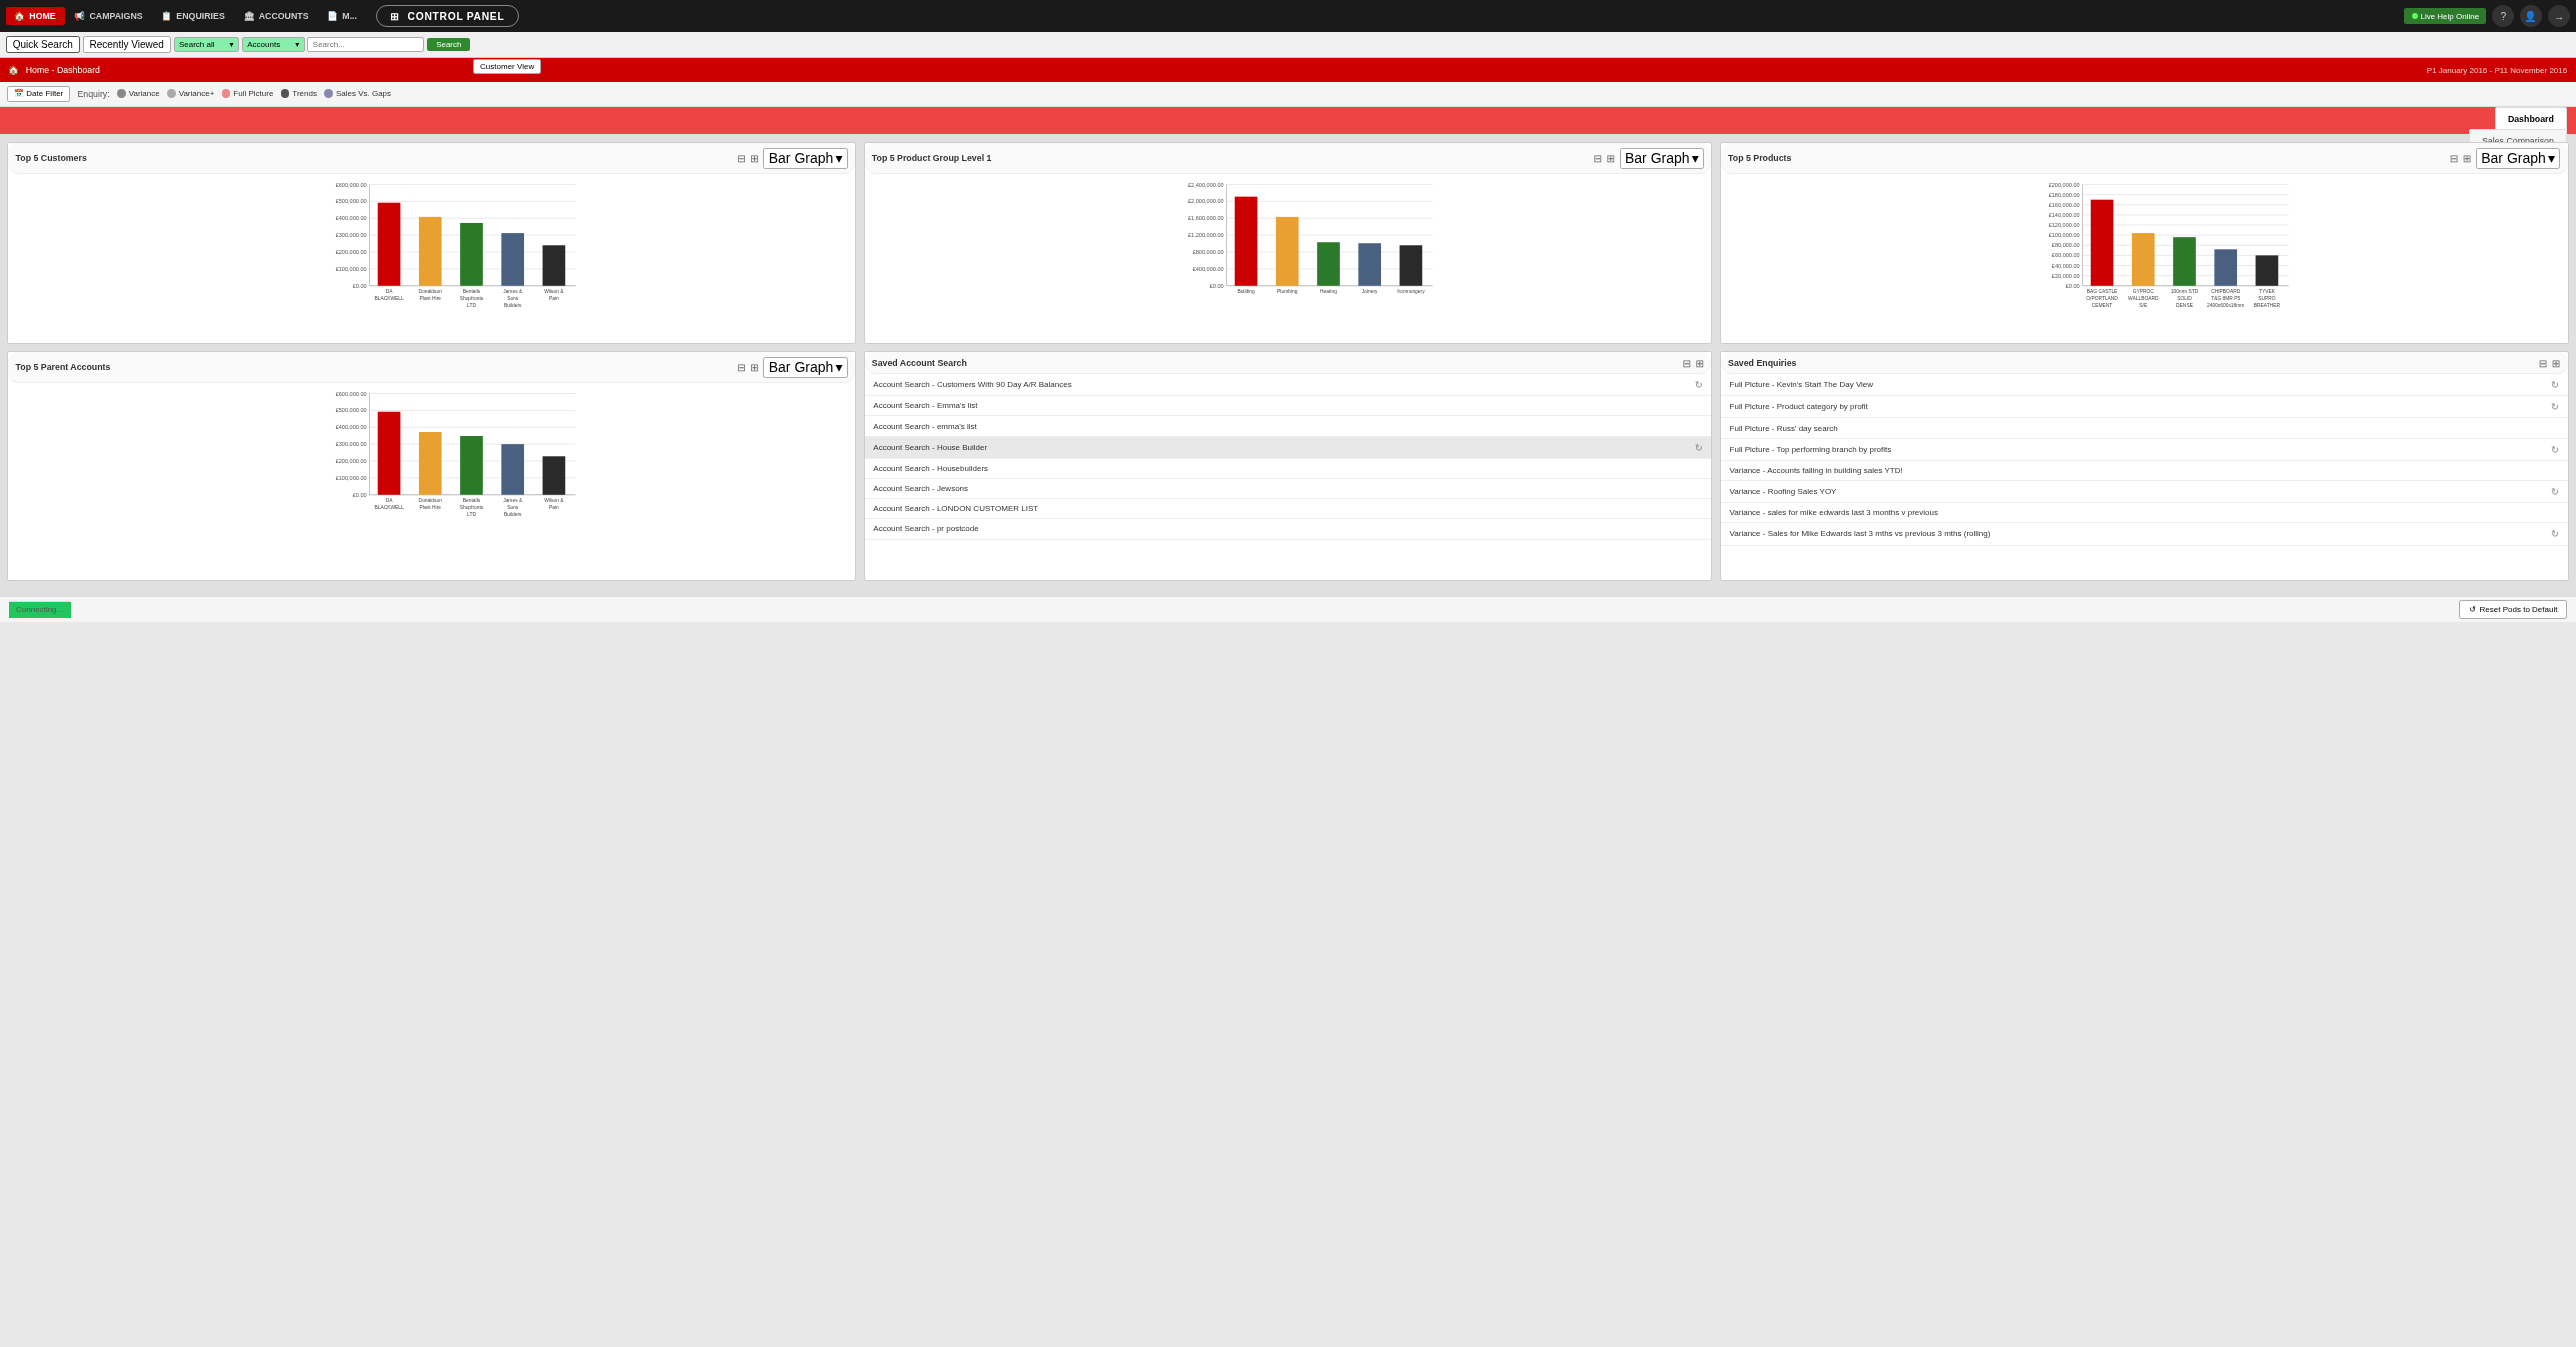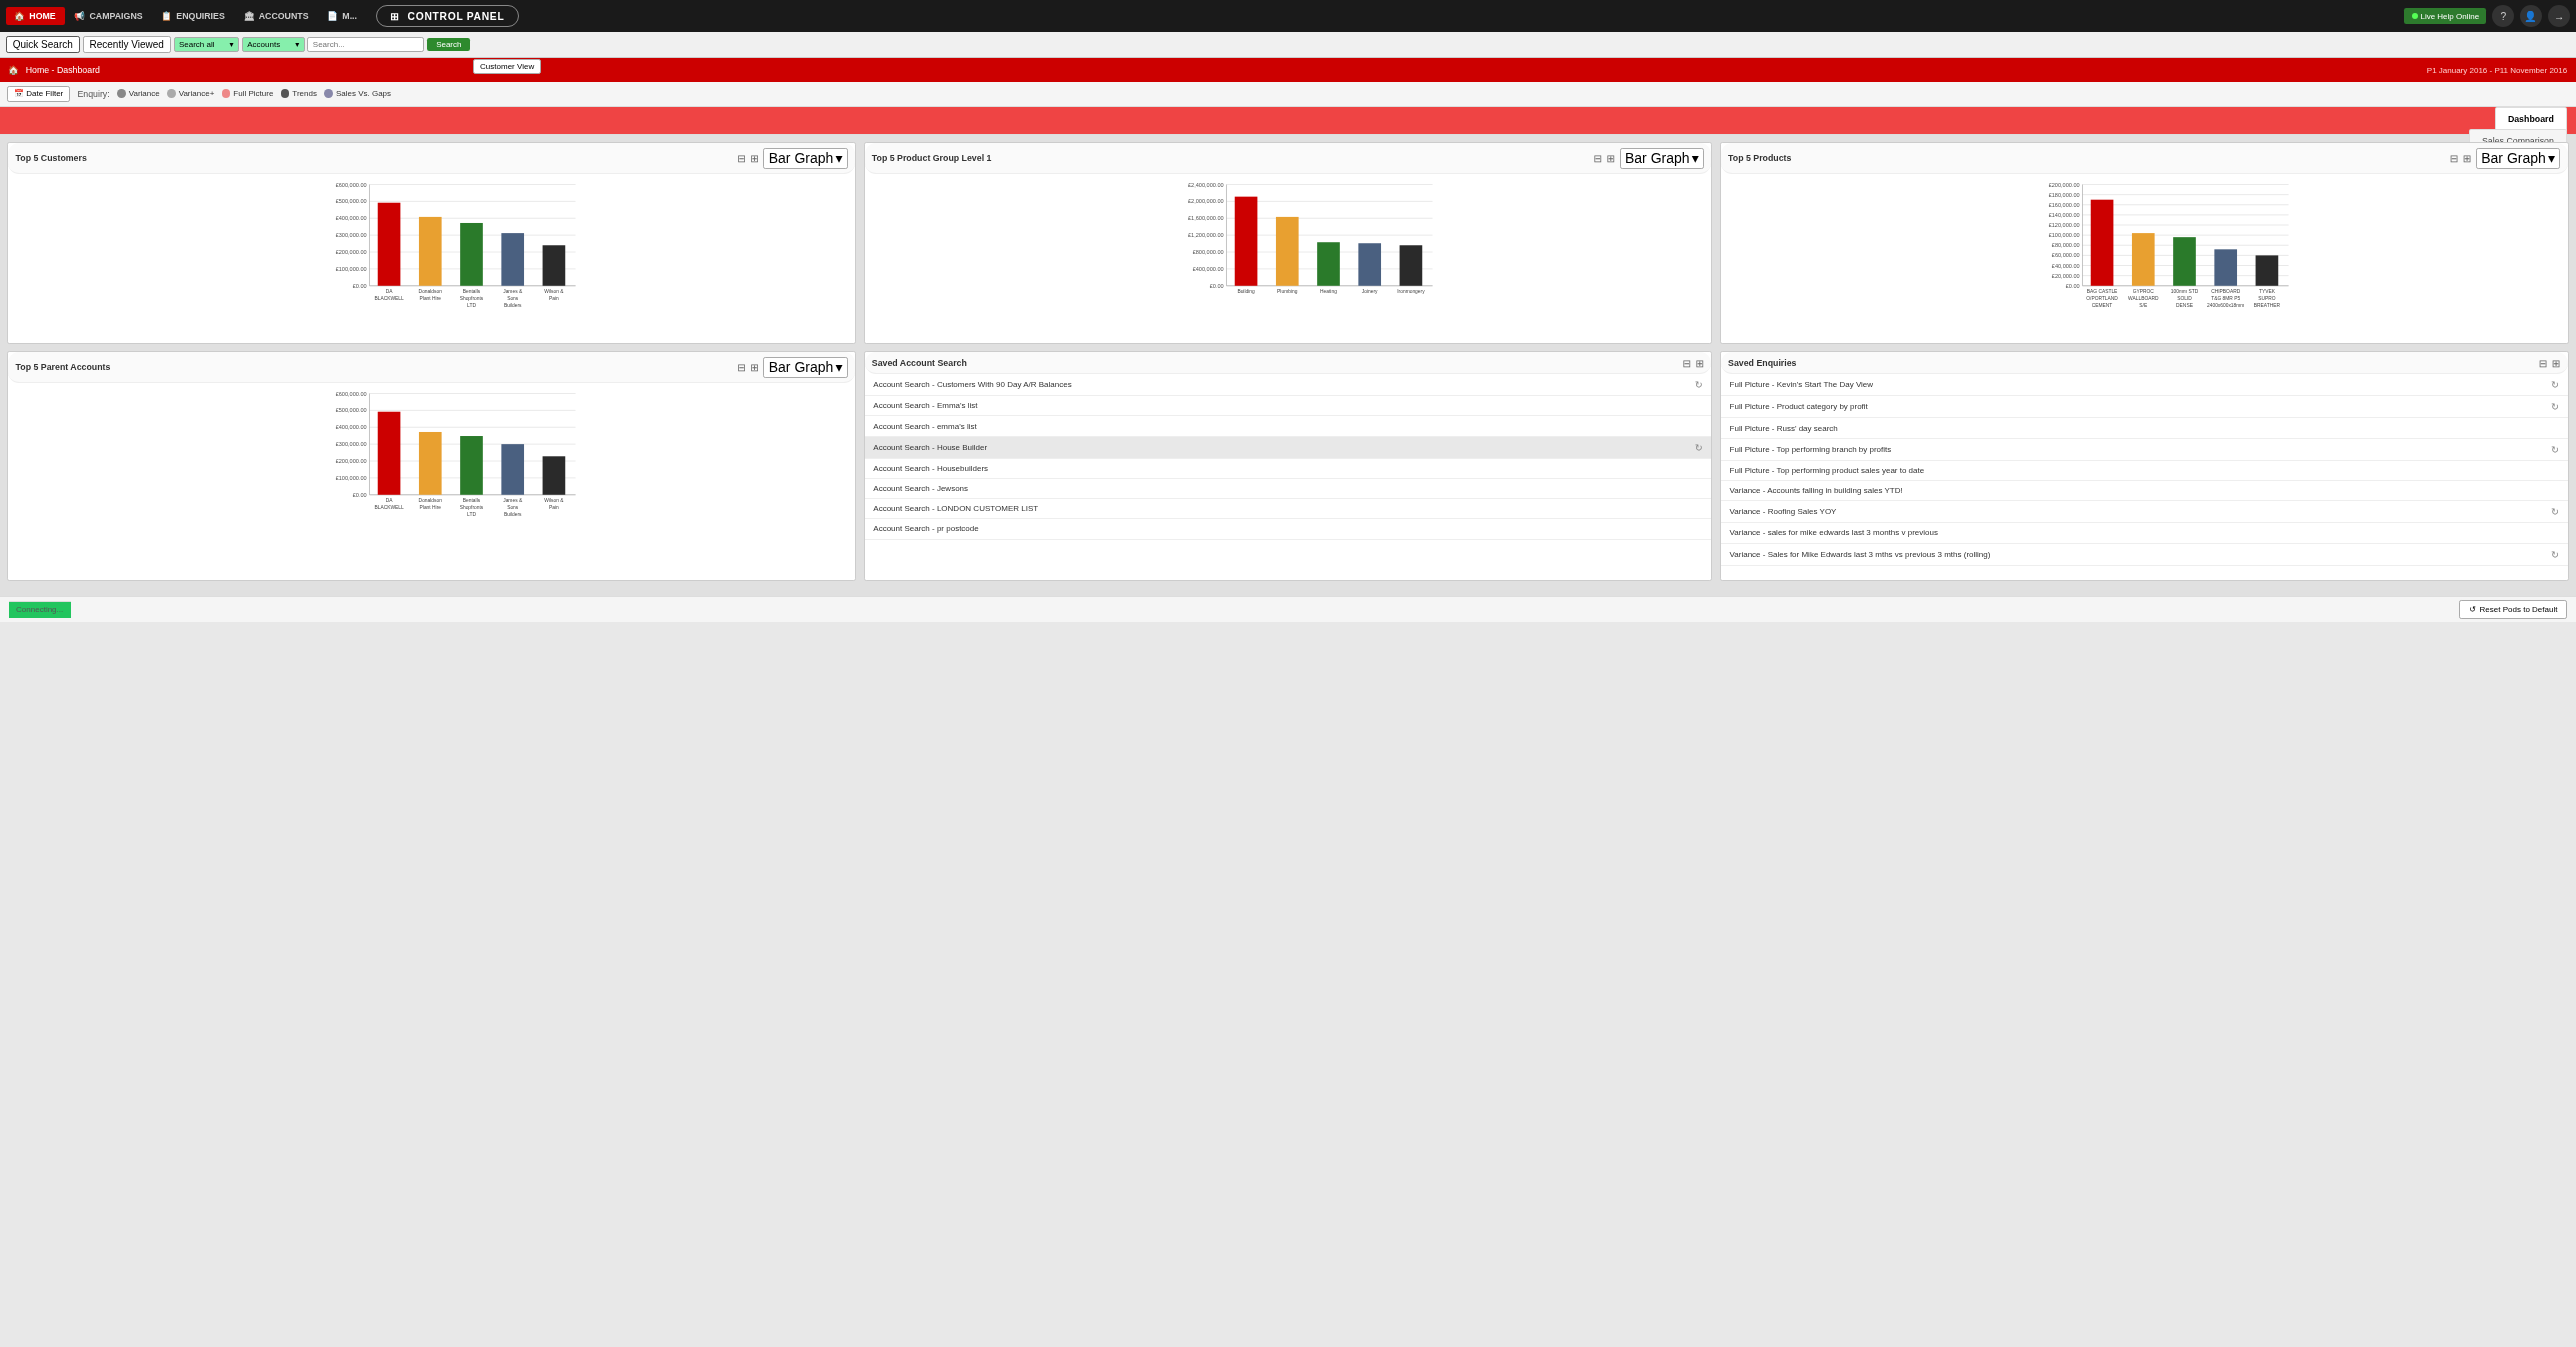--- a/index.html
+++ b/index.html
@@ -678,23 +678,20 @@
           <span class="list-item-icon">↻</span>
         </div>
         <div class="list-item-row">
           <span>Full Picture - Russ' day search</span>
         </div>
         <div class="list-item-row">
           <span>Full Picture - Top performing branch by profits</span>
           <span class="list-item-icon">↻</span>
         </div>
         <div class="list-item-row">
-          <span>Full Picture - Top performing product sales year to date</span>
-        </div>
-        <div class="list-item-row">
           <span>Variance - Accounts falling in building sales YTD!</span>
         </div>
         <div class="list-item-row">
           <span>Variance - Roofing Sales YOY</span>
           <span class="list-item-icon">↻</span>
         </div>
         <div class="list-item-row">
           <span>Variance - sales for mike edwards last 3 months v previous</span>
         </div>
         <div class="list-item-row">

